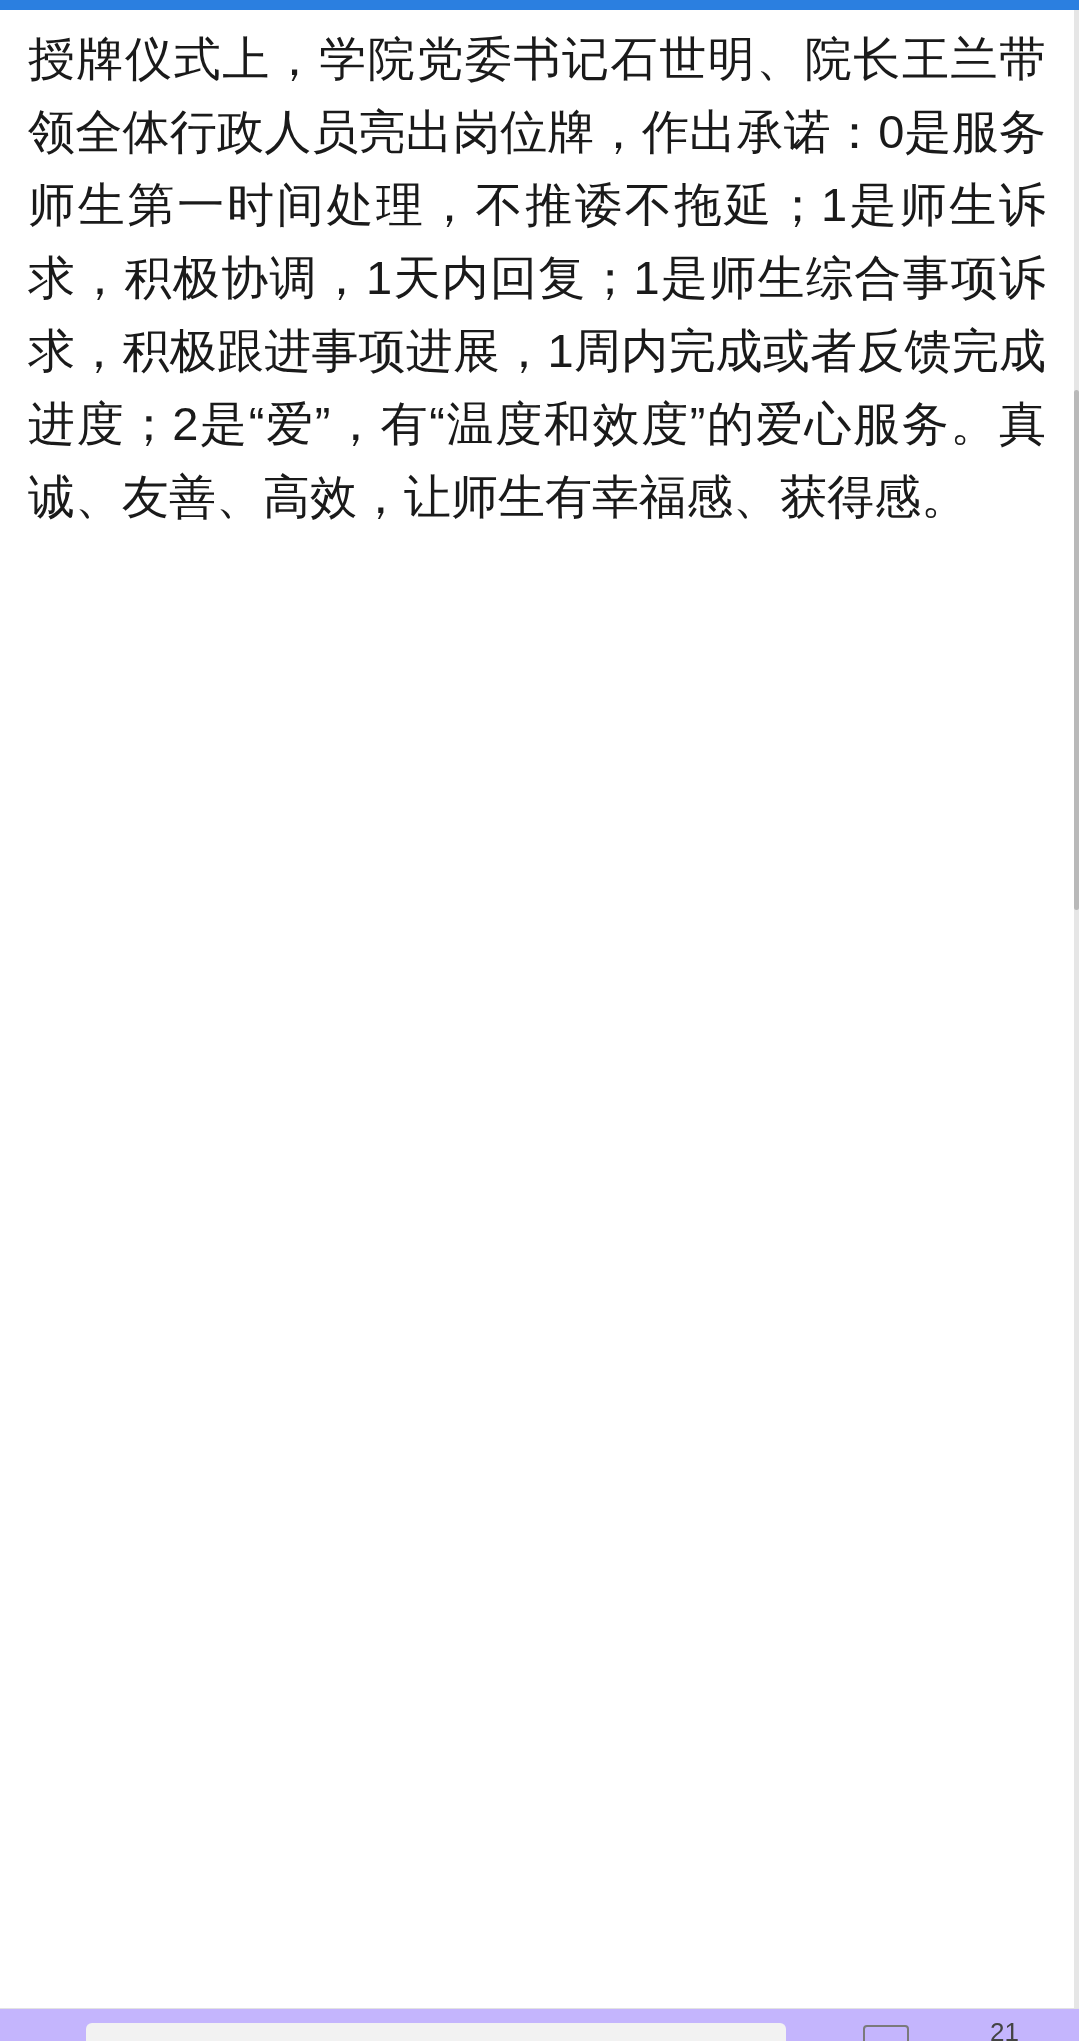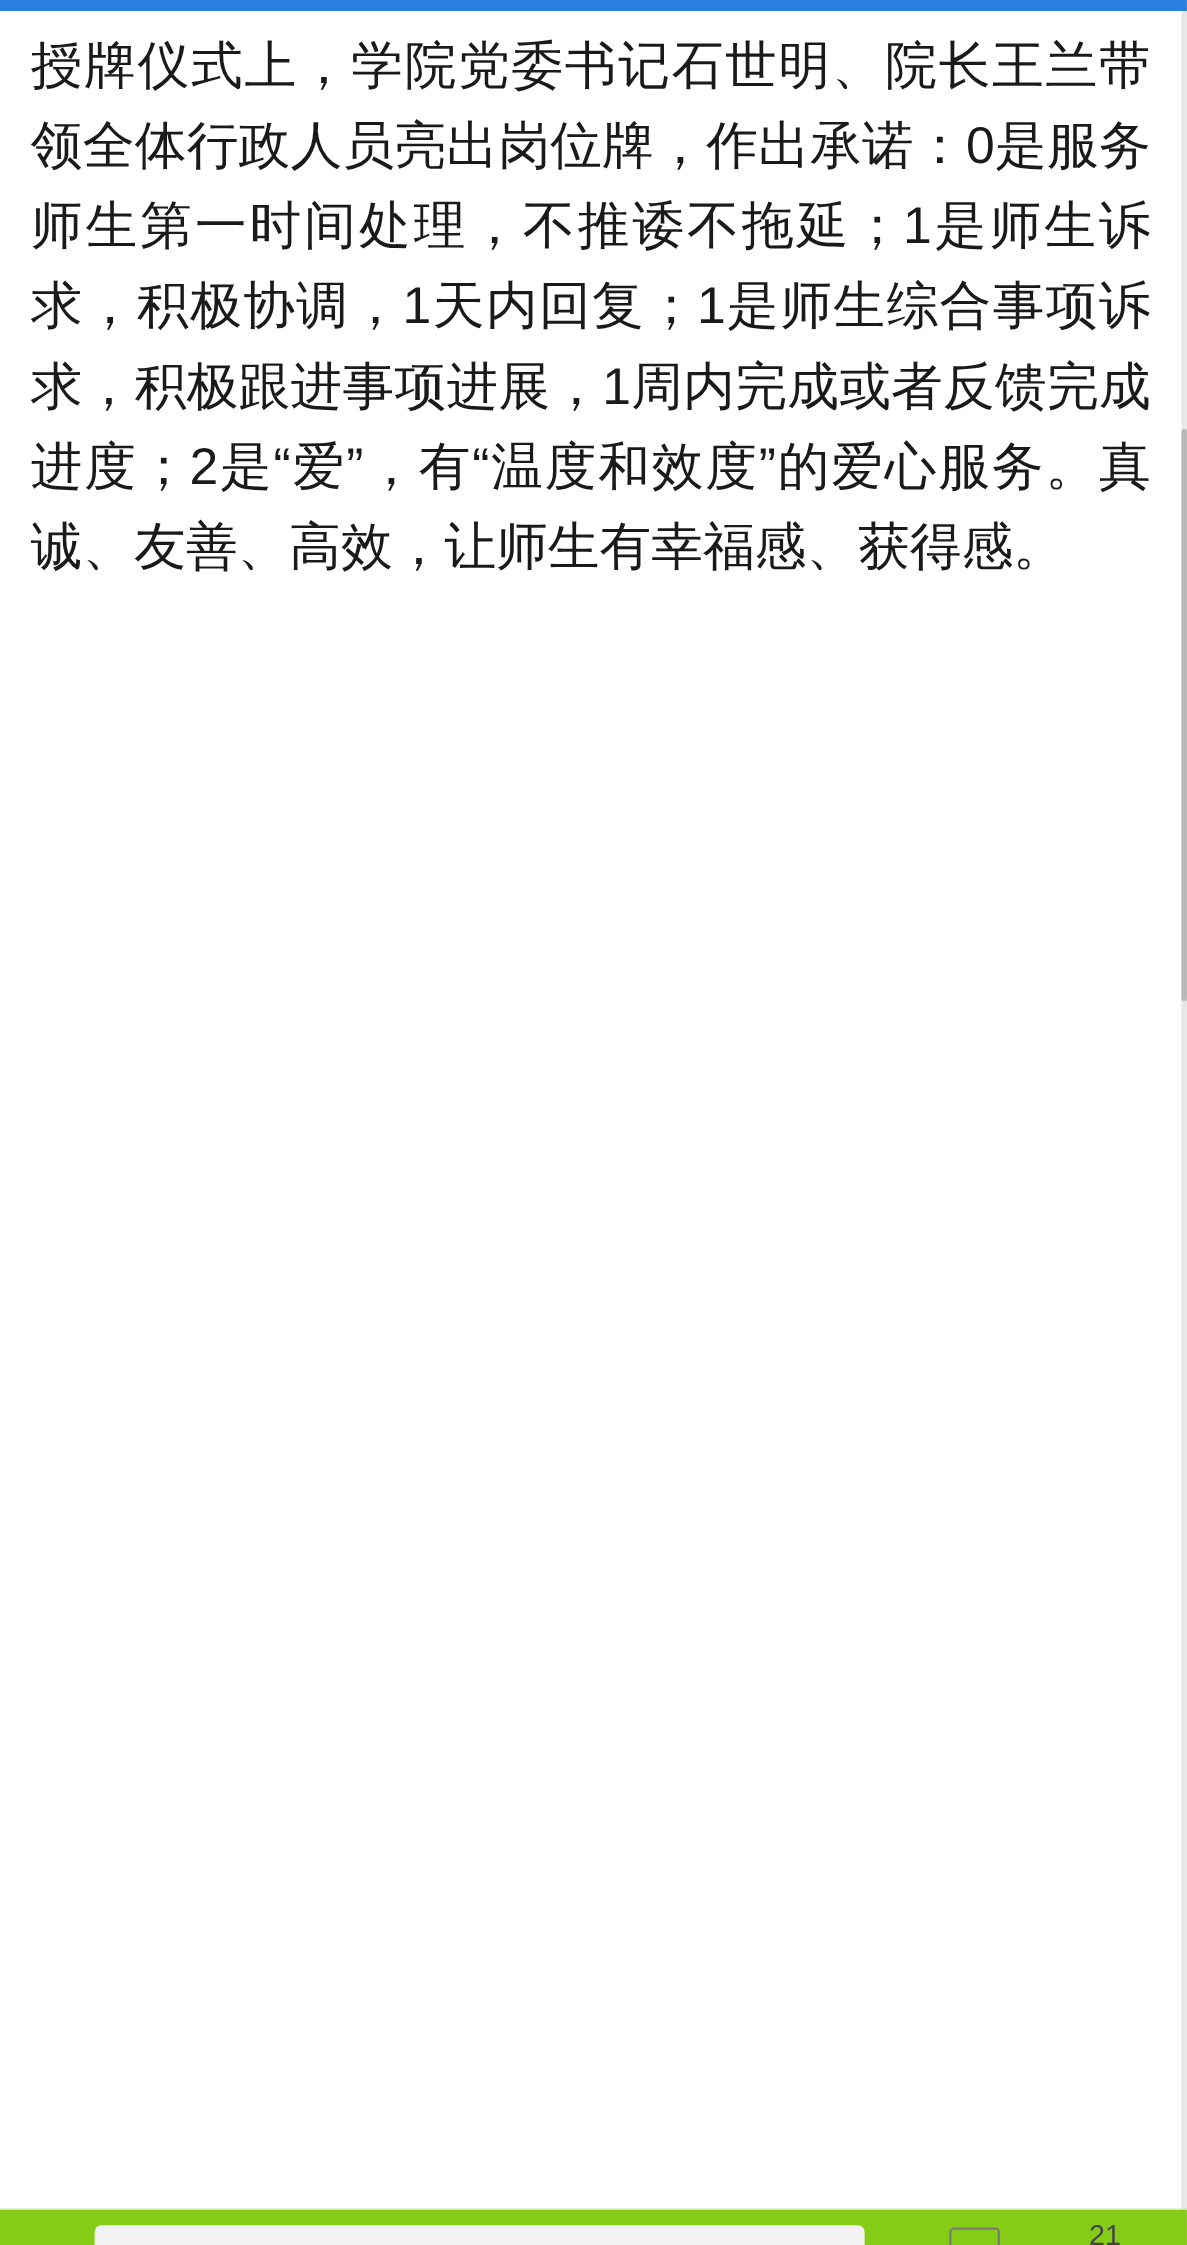--- a/index.html
+++ b/index.html
@@ -77,21 +77,21 @@
   .para:last-child {
     margin-bottom: 0;
   }
   
   .bottom-strip {
     position: absolute;
     left: 0;
     bottom: 0;
     width: 1079px;
     height: 32px;
-    background: #84cc16;
+    background: #c4b5fd;
     border-top: 1px solid #e2e2e2;
     overflow: hidden;
   }
   .bottom-inner {
     position: relative;
     width: 100%;
     height: 100%;
   }
   .bottom-left-box {
     position: absolute;

